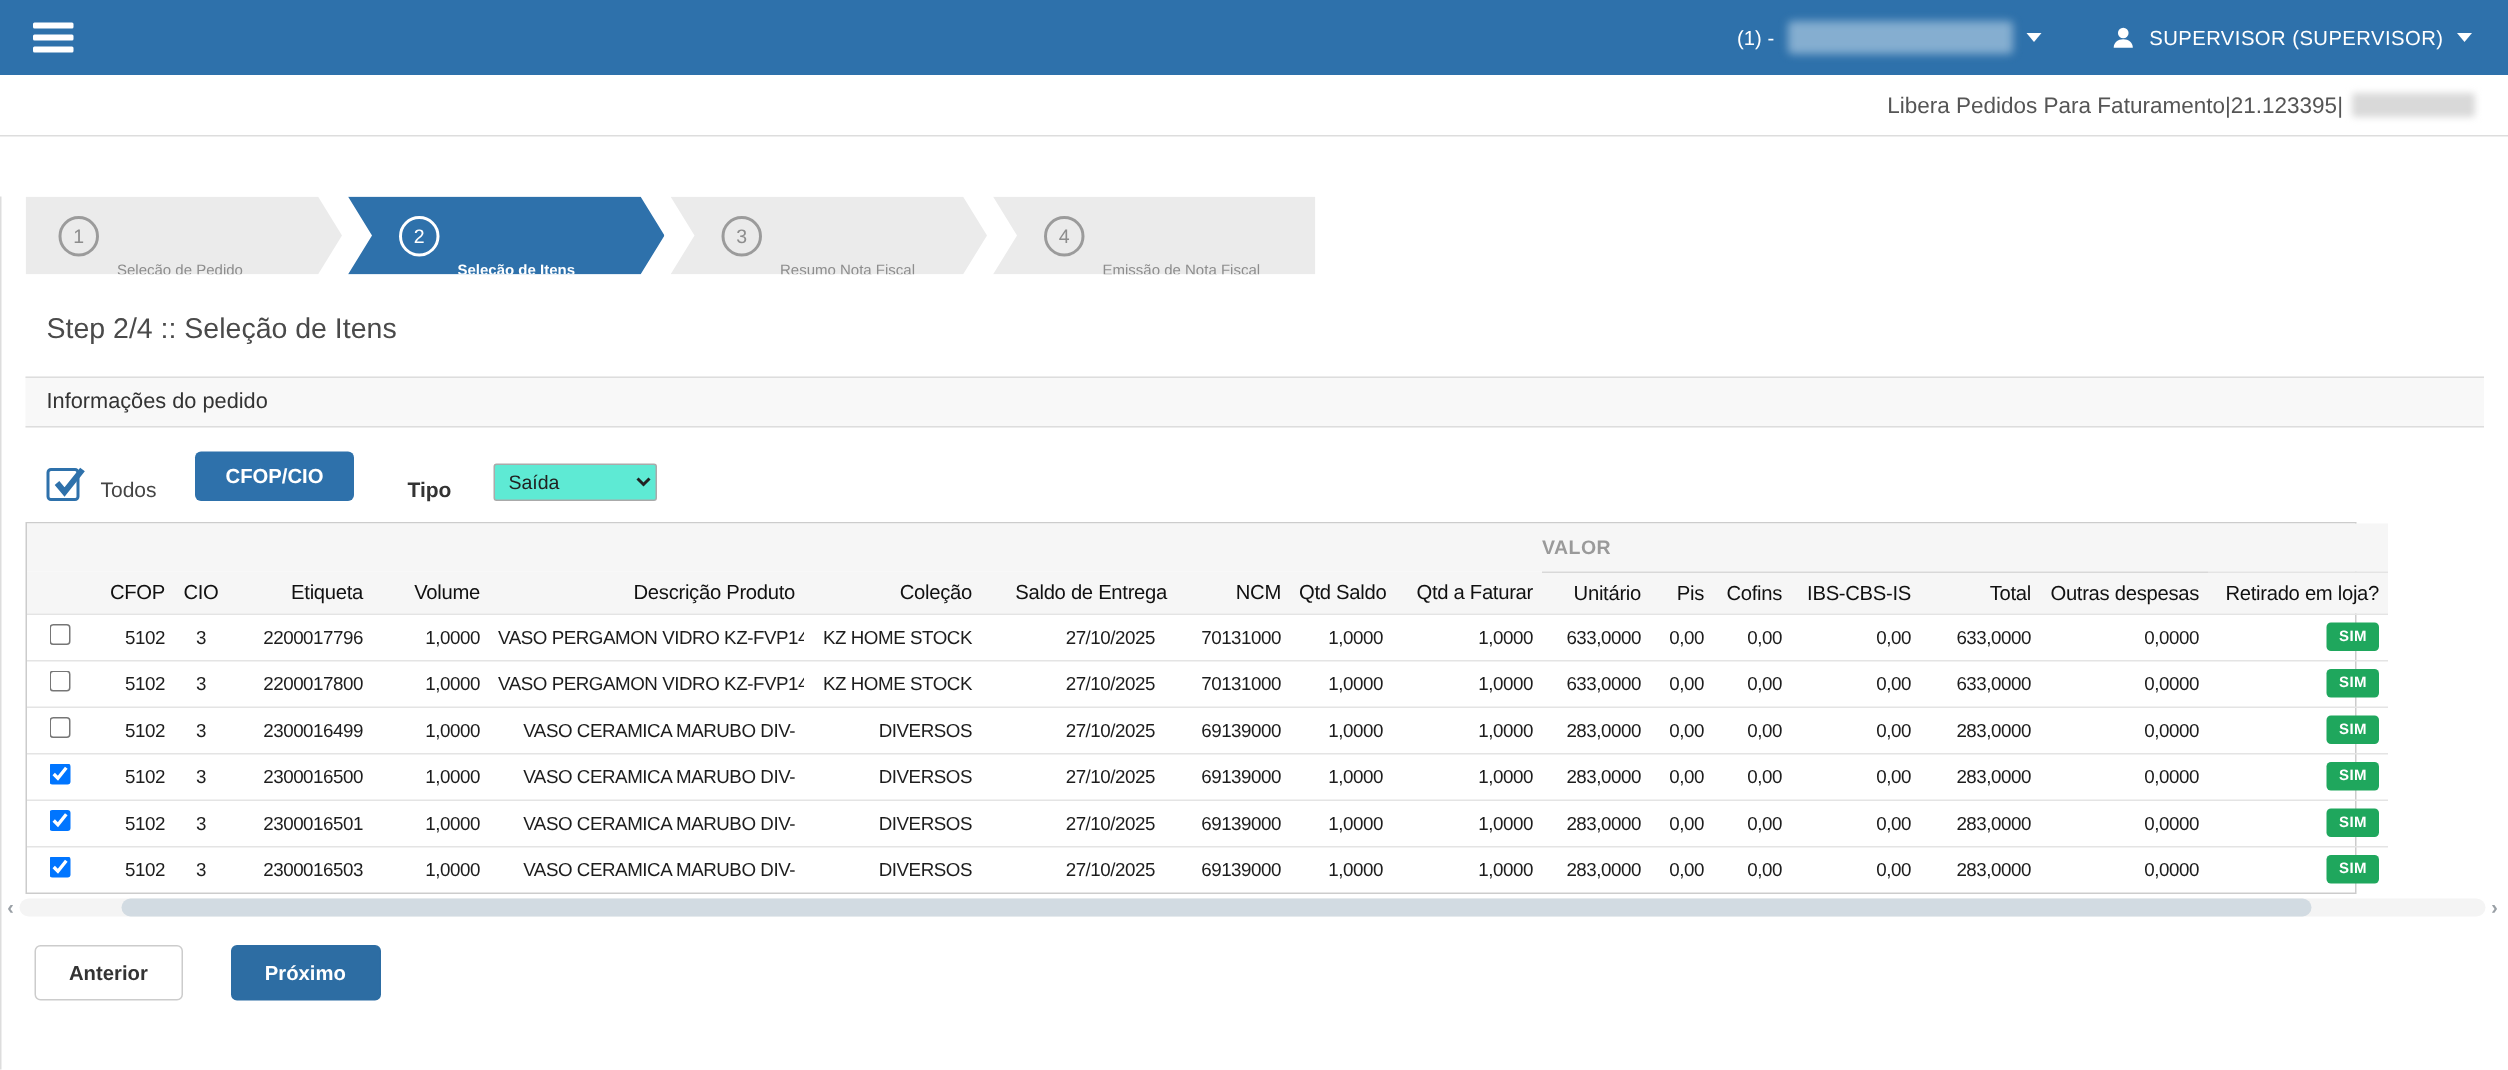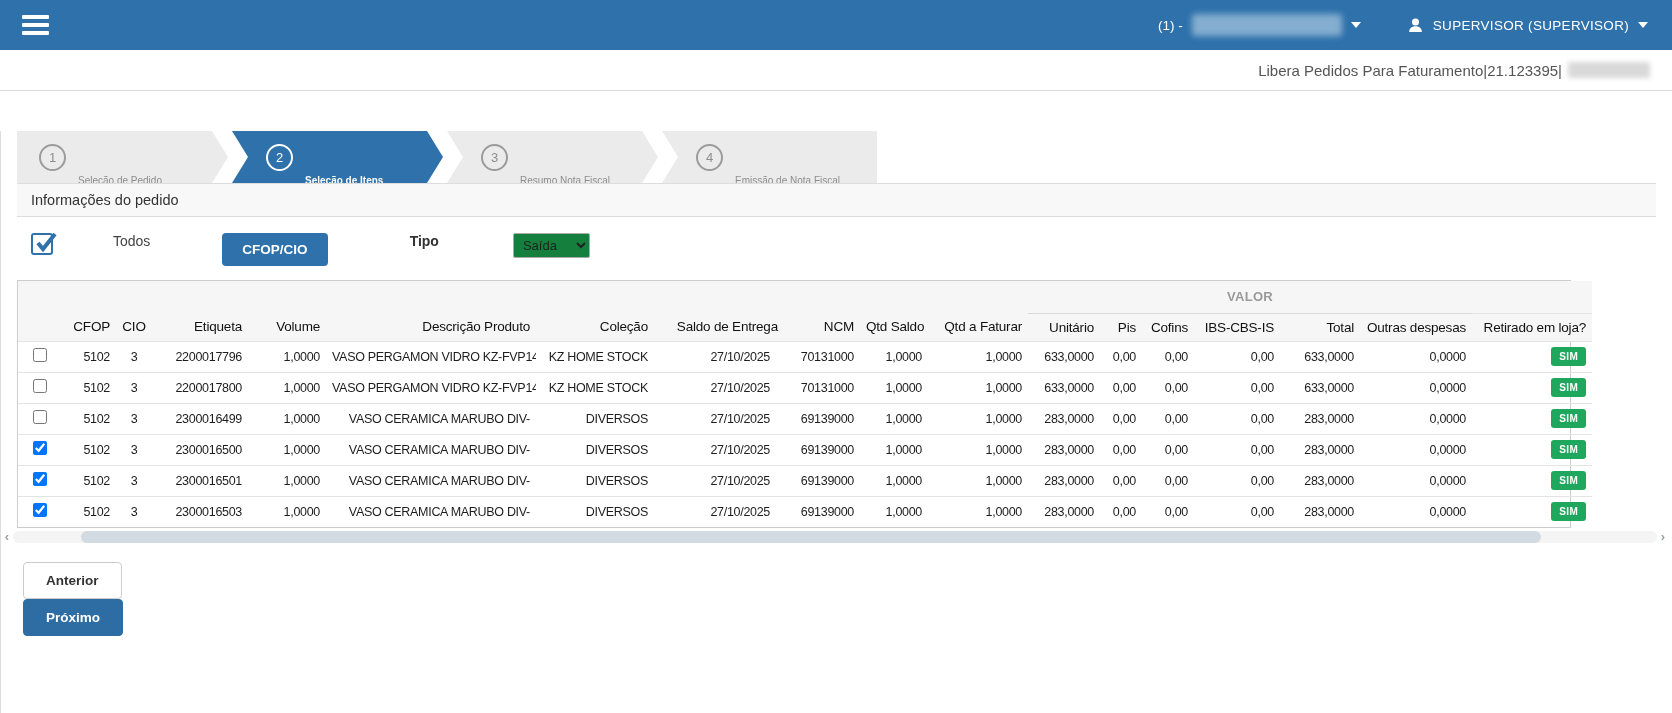--- a/index.html
+++ b/index.html
@@ -42,60 +42,60 @@
   .step-label { font-size:10px; color:#8d8d8d; white-space:nowrap;margin-top:46px; }
   .step.active .step-circle { border-color:#fff; color:#fff; }
   .step.active .step-label { color:#fff; font-weight:bold; }
 
   
   .step-title { font-size:19px; color:#4a4a4a; margin:26px 0 20px 30px; }
   .section-bar { margin:0 16px; background:#f8f8f8; border-top:1px solid #ddd;
     border-bottom:1px solid #ddd; padding:8px 14px; font-size:14.5px; color:#333; }
 
   
-  .filters { display:flex; align-items:flex-start; margin:16px 0 14px 30px;gap:46px; }
+  .filters { display:flex; align-items:flex-end; margin:16px 0 14px 30px; }
   .todos-check { width:22px; height:22px; border:2px solid #2e71ab; border-radius:3px;
     background:#fff; position:relative; cursor:pointer; }
   .todos-check svg { position:absolute; left:1px; top:-4px; overflow:visible; }
   .todos-label { font-size:14px; color:#444; margin:0 26px 0 14px; }
   .btn-cfop { background:#2e71ab; color:#fff; font-weight:bold; font-size:13.5px;
     border:none; border-radius:4px; padding:9px 20px; cursor:pointer; }
   .tipo-label { font-weight:bold; font-size:14px; color:#333; margin:0 28px 0 36px; }
-  .tipo-select { font-size:13px; padding:3px 5px; width:77px; border:1px solid #aaa;
-    border-radius:2px; color:#222; background:#15803d; }
+  .tipo-select { font-size:13px; padding:3px 5px; width:109px; border:1px solid #aaa;
+    border-radius:2px; color:#222; background:#5eead4; }
 
   
   .table-wrap { margin-left:16px; width:1554px; border:1px solid #ccc; }
   table { border-collapse:collapse; table-layout:fixed; width:1554px;
     font-size:12.5px; color:#1d1d1d; }
   thead { background:#f6f6f6; }
   thead tr.group-row th { height:32px; font-size:13px; color:#9a9a9a; font-weight:bold;
     letter-spacing:.3px; }
-  thead tr.group-row th.valor-span { border-bottom:1px solid #d8d8d8; text-align:center; }
+  thead tr.group-row th.valor-span { border-bottom:1px solid #d8d8d8; text-align:left; }
   thead tr.group-row th.retirado-span { border-bottom:1px solid #e4e4e4; }
   thead tr.head-row th { height:28px; font-size:13.5px; font-weight:normal; color:#111;
     letter-spacing:-.2px; padding:0 6px; white-space:nowrap; }
   tbody td { height:31px; border-top:1px solid #e4e4e4; padding:0 6px;
     letter-spacing:-.3px; white-space:nowrap; overflow:hidden; }
   .ta-r { text-align:right; } .ta-l { text-align:right; } .ta-c { text-align:center; }
   td.pad-r, th.pad-r { padding-right:14px; }
   tbody input[type=checkbox] { width:14px; height:14px; cursor:pointer; }
   .badge { display:inline-block; background:#1fa75d; color:#fff; font-weight:bold;
     font-size:10px; padding:4px 8px; border-radius:3px; letter-spacing:.3px; }
 
   
   .h-scrollbar { display:flex; align-items:center; width:1668px; margin-top:2px; height:14px; }
   .sb-arrow { color:#9aa0a6; font-size:13px; line-height:14px; width:12px; text-align:center;
     cursor:pointer; font-weight:bold; }
   .sb-track { flex:1; height:12px; background:#f4f4f4; border-radius:6px; position:relative; }
   .sb-thumb { position:absolute; left:68px; top:0; height:12px; width:1460px;
     background:#d2dbe2; border-radius:6px; cursor:grab; }
 
   
-  .actions { display:flex; align-items:flex-start; margin:18px 0 0 22px;flex-direction:column; }
+  .actions { display:flex; align-items:flex-end; margin:18px 0 0 22px; }
   .btn { font-size:13.5px; font-weight:bold; border-radius:4px; padding:10px 22px; cursor:pointer; }
   .btn-anterior { background:#fff; border:1px solid #ccc; color:#333; margin-right:32px; }
   .btn-blue { background:#2d6da3; border:1px solid #2d6da3; color:#fff; margin-right:26px; }
 </style>
 </head>
 <body>
 
 <div class="navbar">
   <div class="hamburger">
     <span></span>
@@ -138,20 +138,21 @@
     <div class="step">
       <span class="step-circle">3</span>
       <span class="step-label">Resumo Nota Fiscal</span>
     </div>
     <div class="step last">
       <span class="step-circle">4</span>
       <span class="step-label">Emissão de Nota Fiscal</span>
     </div>
   </div>
 
+  <div class="step-title">Step 2/4 :: Seleção de Itens</div>
   <div class="section-bar">Informações do pedido</div>
 
   <div class="filters">
     <span class="todos-check">
       <svg width="24" height="24" viewBox="0 0 24 24">
         <polyline points="4,12 9,18 21,3" fill="none" stroke="#2e71ab" stroke-width="4"></polyline>
       </svg>
     </span>
     <span class="todos-label">Todos</span>
     <button class="btn-cfop">CFOP/CIO</button>

